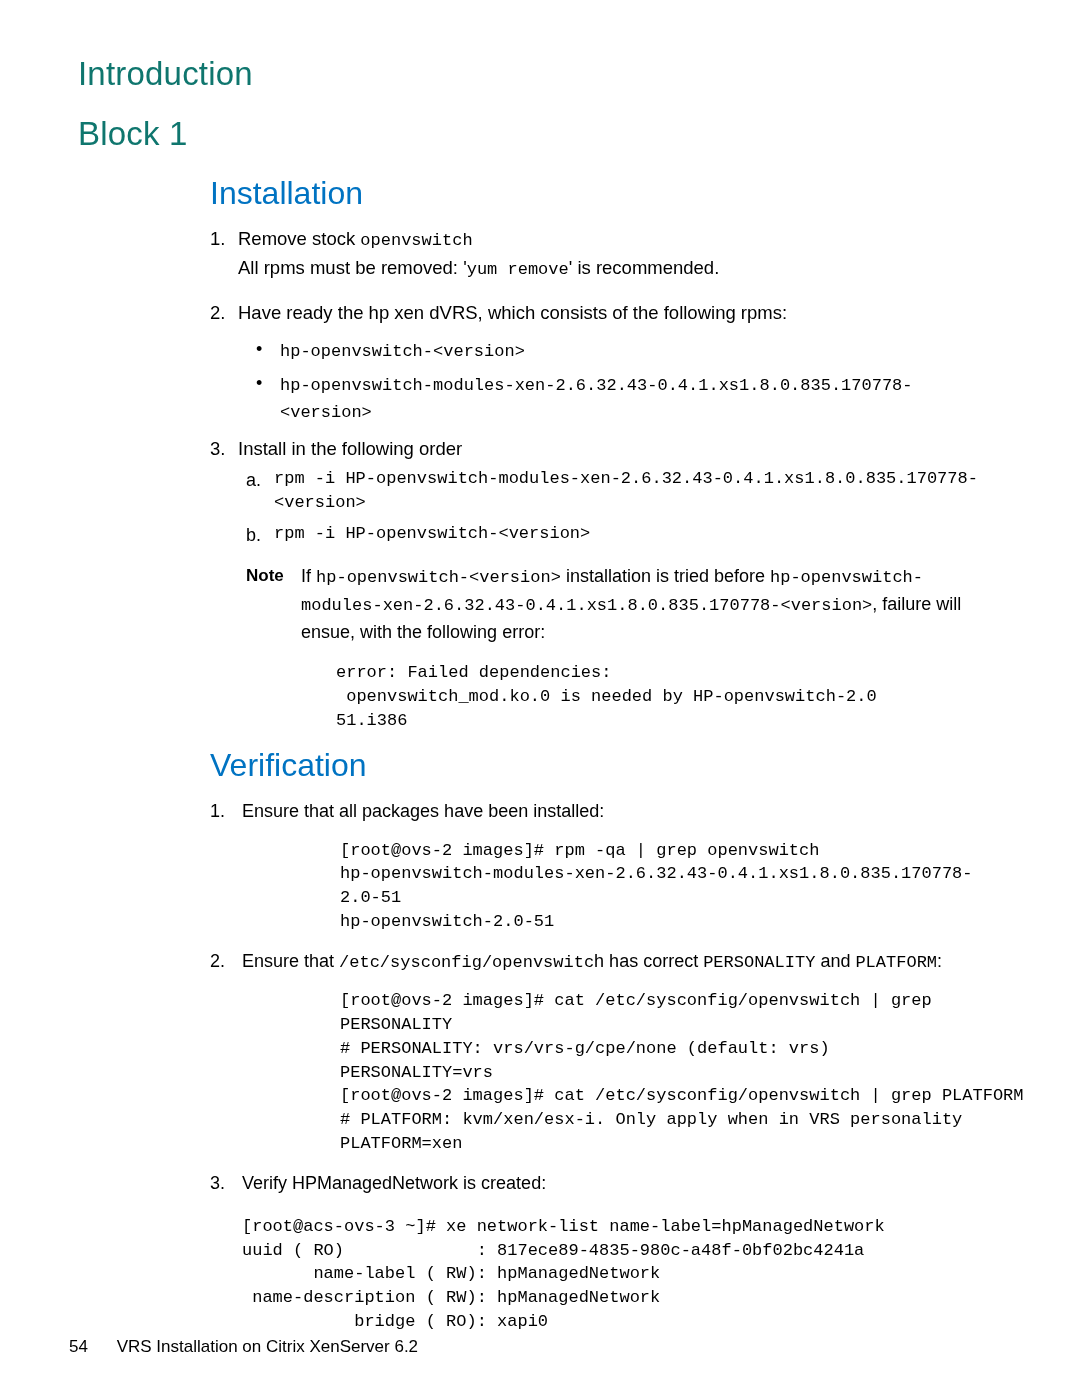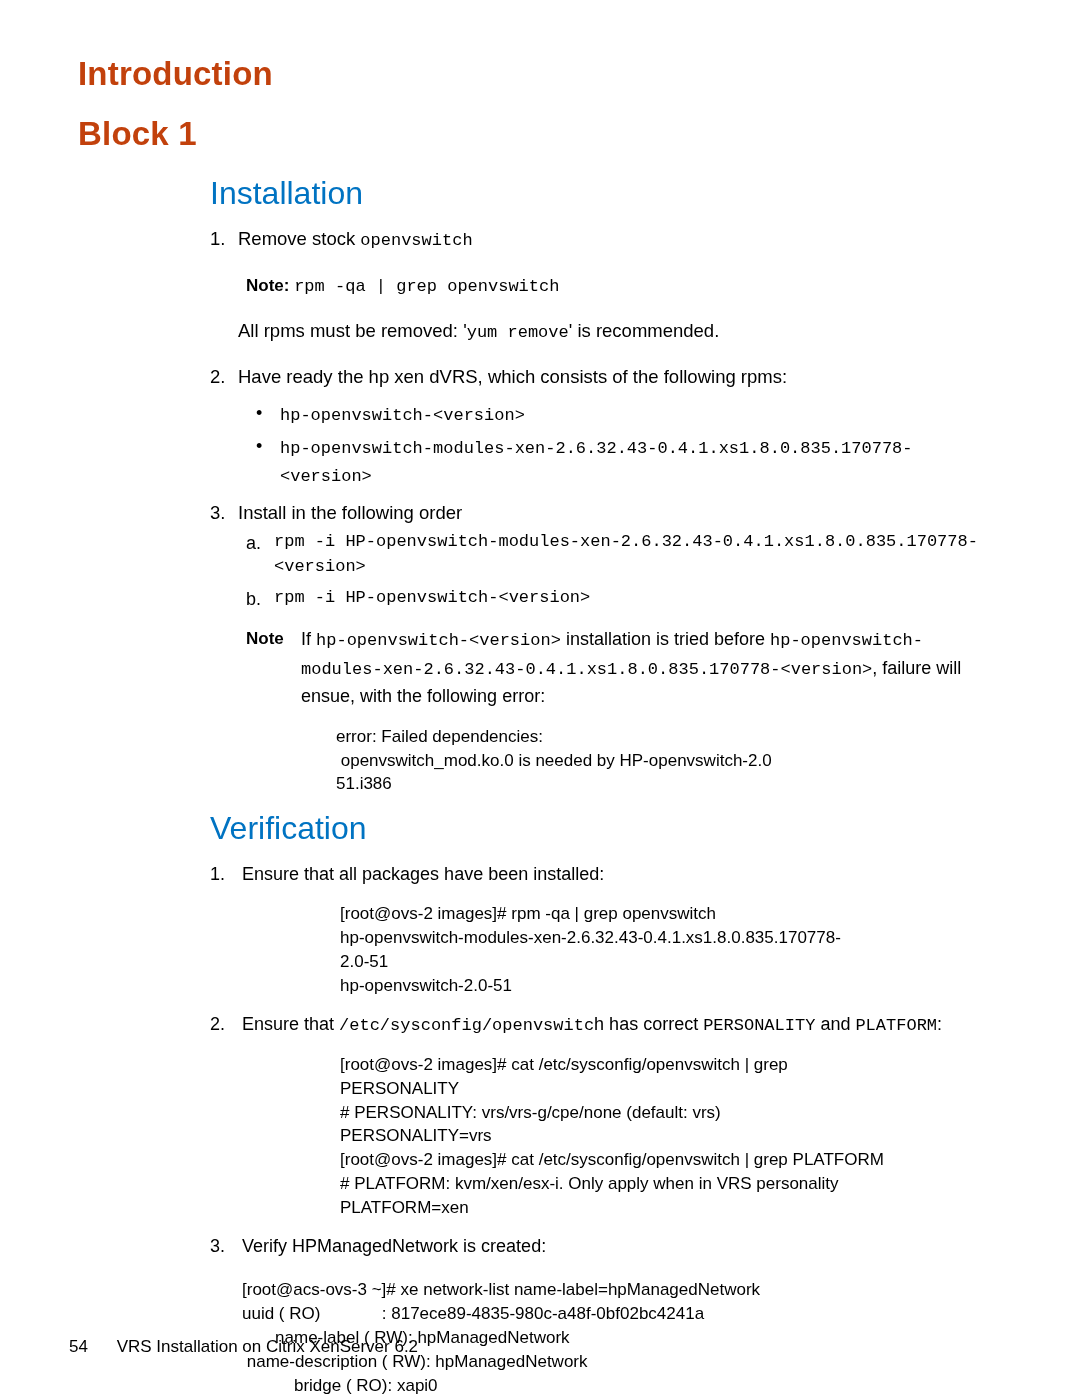--- a/index.html
+++ b/index.html
@@ -9,23 +9,23 @@
     }
     body {
       width: 1080px;
       height: 1397px;
       background: #fff;
       font-family: Arial, Helvetica, sans-serif;
       position: relative;
       padding: 55px 78px 40px 78px;
     }
     .h1 {
-      color: #c2410c;
+      color: #0f766e;
       font-size: 33px;
-      font-weight: 700;
+      font-weight: 400;
       font-family: 'Futura', 'Trebuchet MS', Arial, sans-serif;
       letter-spacing: 0.2px;
       margin-bottom: 22px;
     }
     .h2 {
       color: #0073c2;
       font-size: 32px;
       font-weight: 300;
       font-family: 'Futura', 'Trebuchet MS', Arial, sans-serif;
       margin-left: 132px;
@@ -129,21 +129,21 @@
       display: inline-block;
       width: 50px;
       vertical-align: top;
     }
     .note-indent .note-body {
       display: inline-block;
       width: calc(100% - 60px);
       vertical-align: top;
     }
     .code-block {
-      font-family: Liberation Sans, sans-serif;
+      font-family: Liberation Mono, monospace;
       font-size: 17px;
       line-height: 1.4;
       white-space: pre;
       margin-top: 14px;
       margin-bottom: 14px;
     }
     .code-indent {
       margin-left: 98px;
     }
     .code-full {
@@ -193,23 +193,20 @@
 
 <div class="h1">Introduction</div>
 <div class="h1">Block 1</div>
 
 <div class="h2">Installation</div>
 
 <div class="content">
   <ol class="ol">
     <li>
       <span class="light">Remove stock </span><span class="mono">openvswitch</span>
-      <div class="note-block">
-        <span class="note-label">Note</span><span class="note-label">: </span><span class="mono">rpm -qa | grep openvswitch</span>
-      </div>
       <div class="body-text">
         <span>All rpms must be removed: '</span><span class="mono">yum remove</span><span>' is recommended.</span>
       </div>
     </li>
     <li class="gap-top">
       <span>Have ready the hp xen dVRS, which consists of the following rpms:</span>
       <ul class="bullet-list">
         <li><span class="mono">hp-openvswitch-&lt;version&gt;</span></li>
         <li><span class="mono">hp-openvswitch-modules-xen-2.6.32.43-0.4.1.xs1.8.0.835.170778-&lt;version&gt;</span></li>
       </ul>

